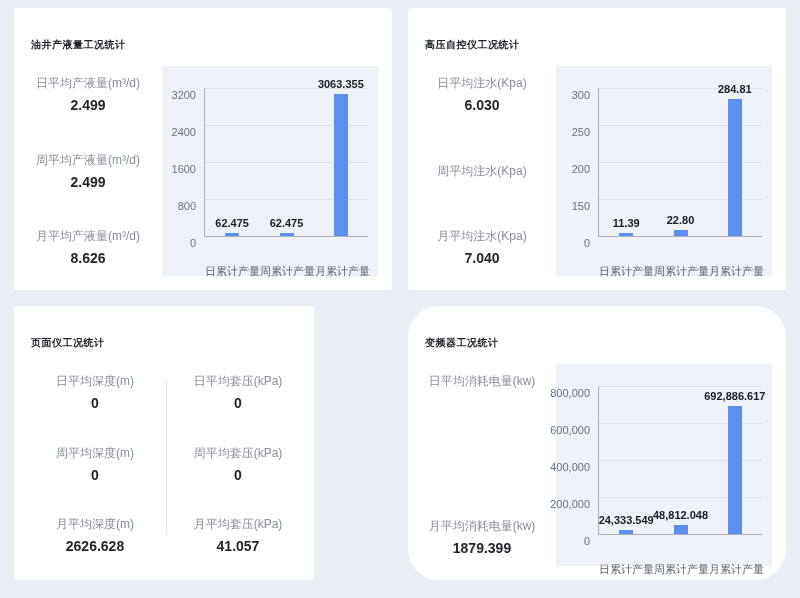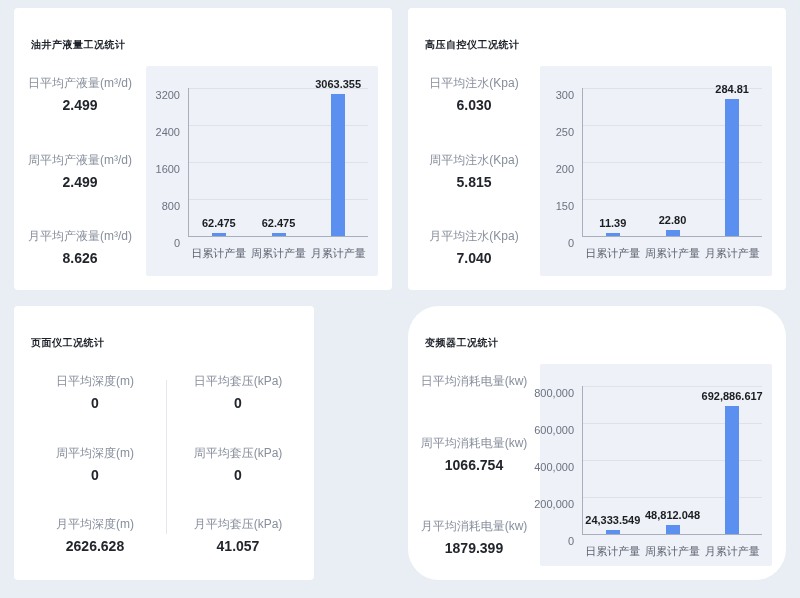--- a/index.html
+++ b/index.html
@@ -17,21 +17,21 @@
   .card1{left:14px;top:8px;width:378px;height:282px;}
   .card2{left:408px;top:8px;width:378px;height:282px;}
   .card3{left:14px;top:306px;width:300px;height:274px;}
   .card4{left:408px;top:306px;width:378px;height:274px;border-radius:31px;}
   .card-title{
     font-size:10px;font-weight:700;color:#1d2129;
     padding:30px 16px 0 17px;letter-spacing:.5px;
   }
   .card-body{flex:1;display:flex;padding:10px 14px 14px 0;min-height:0;}
   .stats-col{
-    width:132px;display:flex;flex-direction:column;
+    width:148px;display:flex;flex-direction:column;
     justify-content:space-between;padding:14px 0 10px;
   }
   .stat{text-align:center;}
   .stat-label{font-size:12px;color:#878e9c;line-height:15px;}
   .stat-value{font-size:14px;font-weight:700;color:#22262c;margin-top:6px;}
   .chart-wrap{
     flex:1;background:#eef1f7;border-radius:2px;
     margin-top:4px;padding:22px 10px 4px 2px;min-width:0;
   }
   .plot-row{display:flex;}
@@ -44,21 +44,21 @@
     flex:1;position:relative;height:148px;
     border-left:1px solid #a9afba;border-bottom:1px solid #a9afba;
   }
   .gridline{position:absolute;left:0;right:0;height:1px;background:#dde1e9;}
   .bar{position:absolute;width:14px;transform:translateX(-50%);bottom:0;}
   .bar-label{
     position:absolute;transform:translateX(-50%);
     font-size:11px;font-weight:700;color:#1a1d21;white-space:nowrap;
   }
   .xlabels{display:flex;margin-left:41px;padding-top:9px;}
-  .xlabel{flex:1;text-align:center;font-size:11px;color:#5c6370;white-space:nowrap;}
+  .xlabel{flex:1;text-align:center;font-size:11px;color:#5c6370;white-space:nowrap;margin-top:18px;}
   
   .dual-body{flex:1;display:flex;padding:8px 5px 20px 10px;}
   .dual-col{
     flex:1;display:flex;flex-direction:column;
     justify-content:space-between;padding:16px 0 6px;
   }
   .v-divider{width:1px;background:#e4e7ec;margin:22px 0 26px;}
 </style>
 </head>
 <body>
@@ -114,21 +114,20 @@
 <div class="card card2">
   <div class="card-title">高压自控仪工况统计</div>
   <div class="card-body">
     <div class="stats-col">
       <div class="stat">
         <div class="stat-label">日平均注水(Kpa)</div>
         <div class="stat-value">6.030</div>
       </div>
       <div class="stat">
         <div class="stat-label">周平均注水(Kpa)</div>
-        <div class="stat-value">5.815</div>
       </div>
       <div class="stat">
         <div class="stat-label">月平均注水(Kpa)</div>
         <div class="stat-value">7.040</div>
       </div>
     </div>
     <div class="chart-wrap">
         <div class="plot-row">
           <div class="ylabels">
             <span class="ytick" style="bottom: calc(0% - 7px);">0</span>
@@ -195,24 +194,20 @@
 </div>
 
 <div class="card card4">
   <div class="card-title">变频器工况统计</div>
   <div class="card-body">
     <div class="stats-col">
       <div class="stat">
         <div class="stat-label">日平均消耗电量(kw)</div>
       </div>
       <div class="stat">
-        <div class="stat-label">周平均消耗电量(kw)</div>
-        <div class="stat-value">1066.754</div>
-      </div>
-      <div class="stat">
         <div class="stat-label">月平均消耗电量(kw)</div>
         <div class="stat-value">1879.399</div>
       </div>
     </div>
     <div class="chart-wrap">
         <div class="plot-row">
           <div class="ylabels">
             <span class="ytick" style="bottom: calc(0% - 7px);">0</span>
             <span class="ytick" style="bottom: calc(25% - 7px); margin-left: 8px;">200,000</span>
             <span class="ytick" style="bottom: calc(50% - 7px);">400,000</span>

